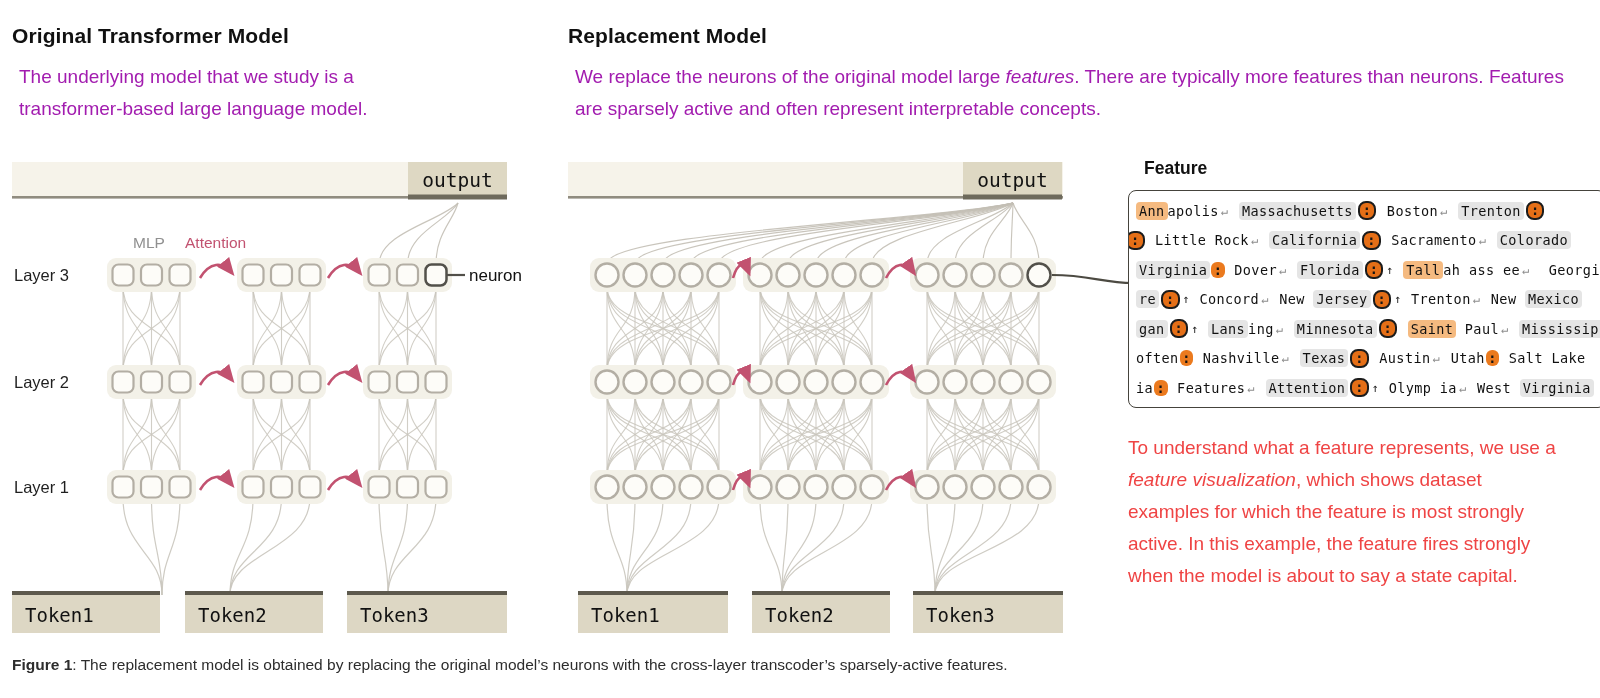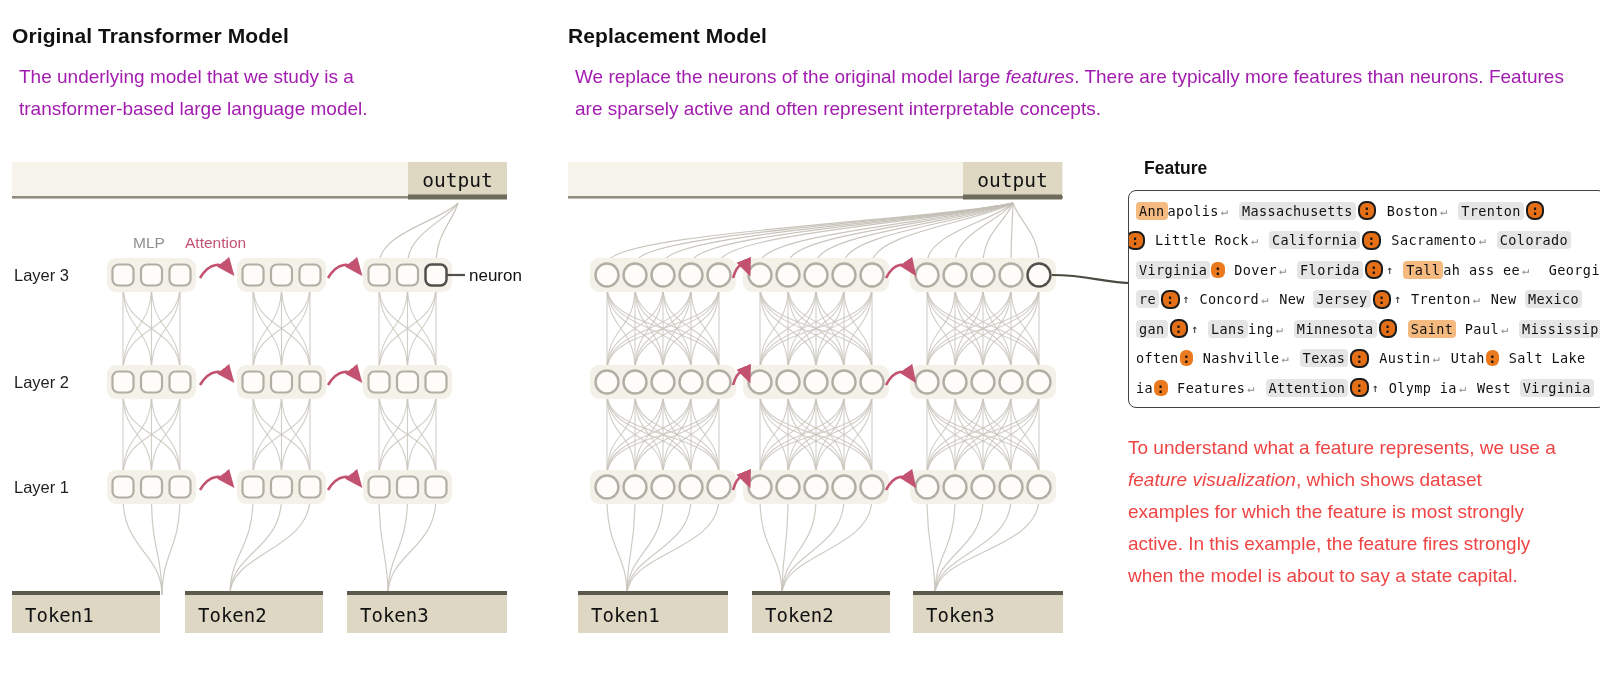--- a/index.html
+++ b/index.html
@@ -462,14 +462,15 @@
           <div class="fline"><span class="pill-light">Virginia</span><span class="badge sm">:</span><span> Dover</span><span class="ret">↵</span><span> </span><span class="pill-light">Florida</span><span class="badge">:</span><span class="up">↑</span><span> </span><span class="pill-med">Tall</span><span>ah ass ee</span><span class="ret">↵</span><span>  Georgia</span></div>
           <div class="fline"><span class="pill-light">re</span><span class="badge">:</span><span class="up">↑</span><span> Concord</span><span class="ret">↵</span><span> New </span><span class="pill-light">Jersey</span><span class="badge">:</span><span class="up">↑</span><span> Trenton</span><span class="ret">↵</span><span> New </span><span class="pill-light">Mexico</span></div>
           <div class="fline"><span class="pill-light">gan</span><span class="badge">:</span><span class="up">↑</span><span> </span><span class="pill-light">Lans</span><span>ing</span><span class="ret">↵</span><span> </span><span class="pill-light">Minnesota</span><span class="badge">:</span><span> </span><span class="pill-med">Saint</span><span> Paul</span><span class="ret">↵</span><span> </span><span class="pill-light">Mississippi</span></div>
           <div class="fline"><span>often</span><span class="badge sm">:</span><span> Nashville</span><span class="ret">↵</span><span> </span><span class="pill-light">Texas</span><span class="badge">:</span><span> Austin</span><span class="ret">↵</span><span> Utah</span><span class="badge sm">:</span><span> Salt Lake</span></div>
           <div class="fline"><span>ia</span><span class="badge sm">:</span><span> Features</span><span class="ret">↵</span><span> </span><span class="pill-light">Attention</span><span class="badge">:</span><span class="up">↑</span><span> Olymp</span><span> ia</span><span class="ret">↵</span><span> West </span><span class="pill-light">Virginia</span></div>
         </div>
     </div>
     <p id="feature-desc"><span>To understand what a feature represents, we use a </span><span class="it">feature visualization</span><span>, which shows dataset examples for which the feature is most strongly active. In this example, the feature fires strongly when the model is about to say a state capital.</span></p>
   </div>
 
+  <div id="caption"><span class="bd">Figure 1</span><span>: The replacement model is obtained by replacing the original model’s neurons with the cross-layer transcoder’s sparsely-active features.</span></div>
 
 </div>
 
 </body></html>

